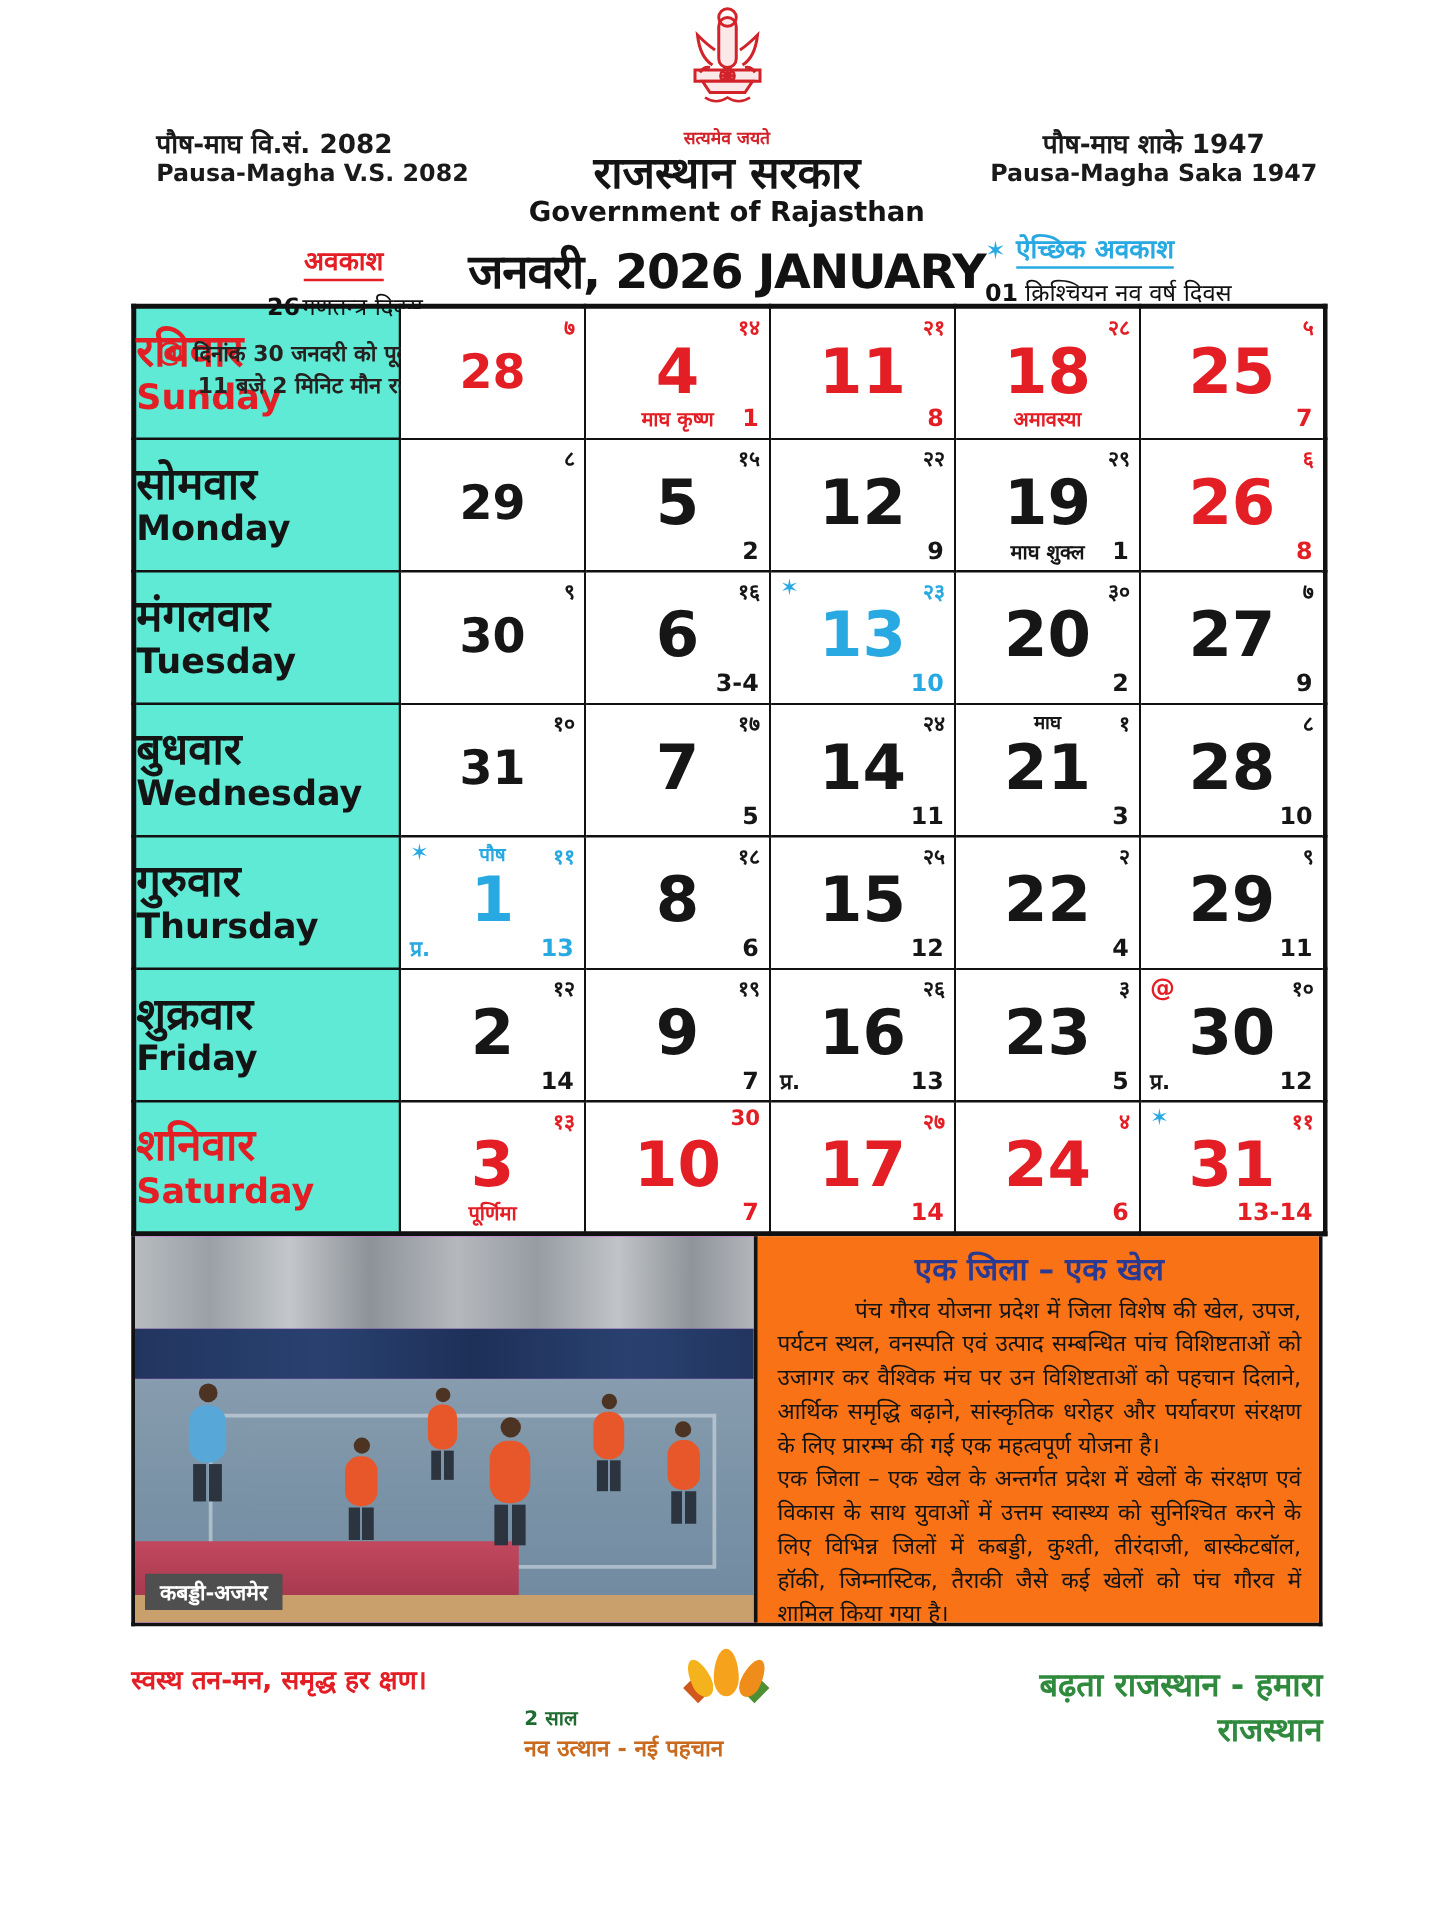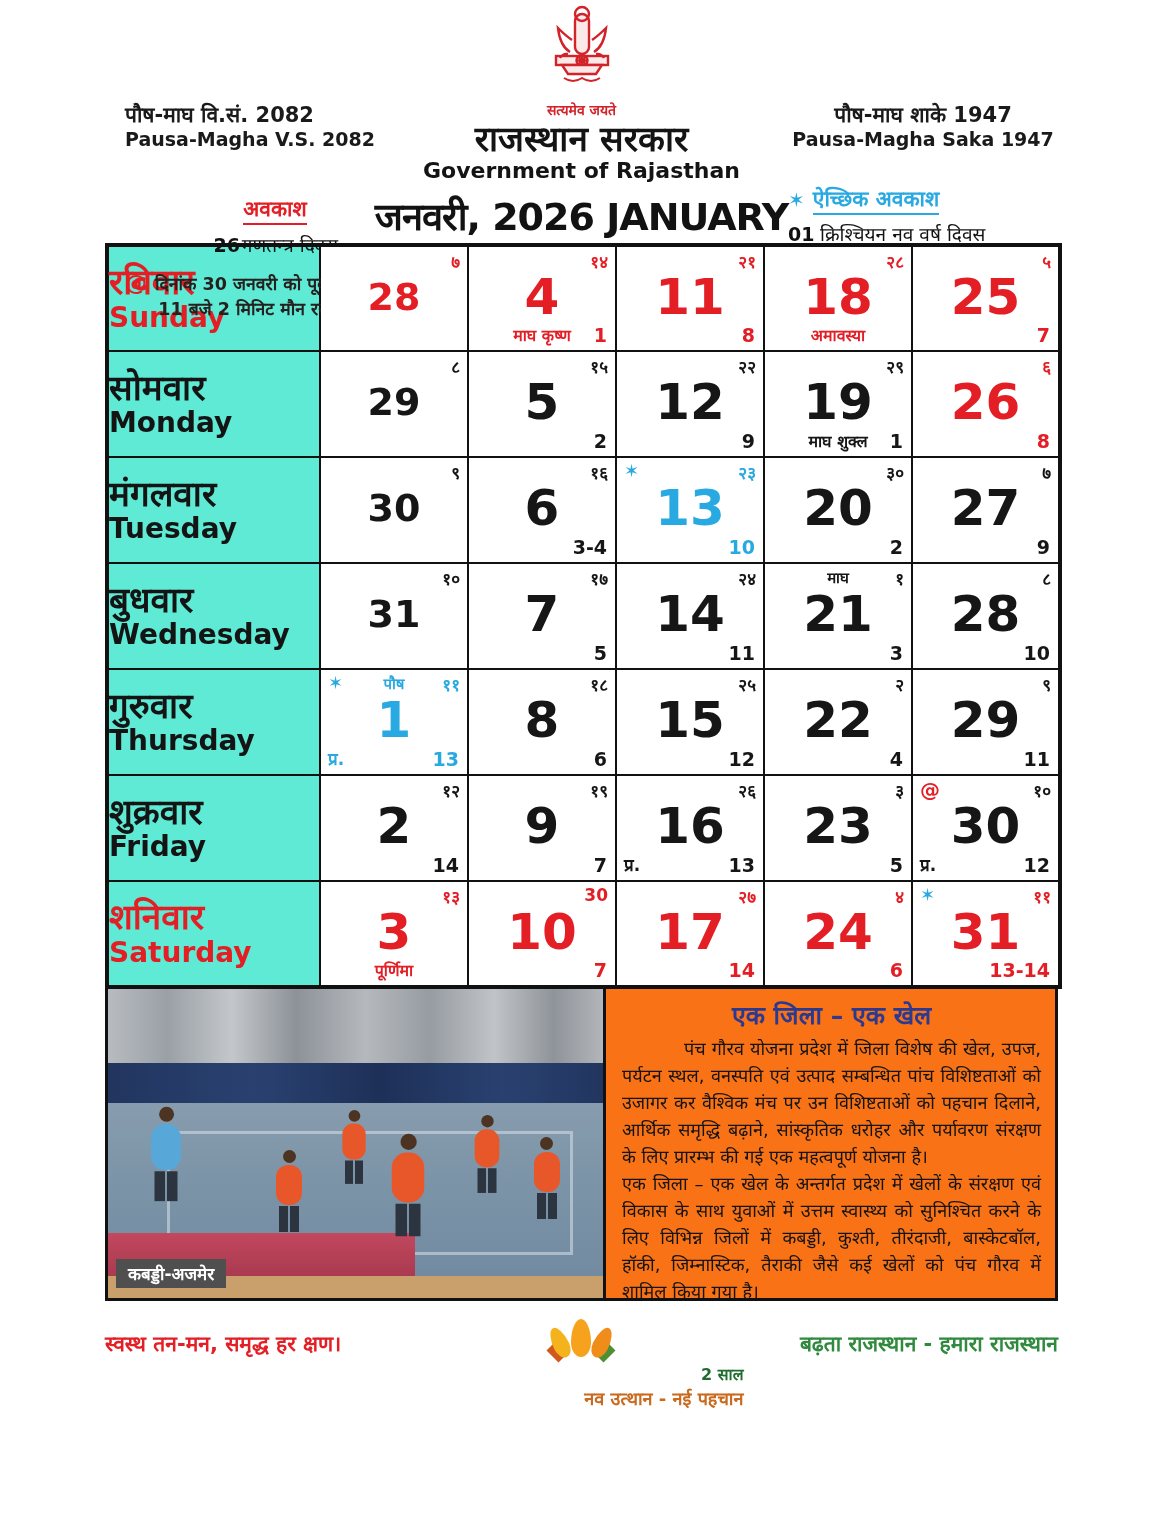--- a/index.html
+++ b/index.html
@@ -89,22 +89,22 @@
   .ph-caption { position:absolute; left:8px; bottom:10px; background:#4f4f4f; color:#fff; font-size:17px; font-weight:bold; padding:3px 12px; }
 
   .article { flex:1 1 auto; border-left:3px solid #111; padding:8px 14px 0 16px; background:#f97316; }
   .article-title { text-align:center; font-size:25px; font-weight:bold; color:#2b3990; margin-bottom:4px; }
   .article p { font-size:18px; line-height:1.5; color:#141414; text-align:justify; }
   .article p.first { text-indent:62px; }
 
   
   .footer { display:flex; align-items:flex-start; margin-top:14px; width:953px; }
   .foot-left  { width:33%; color:#e31e25; font-weight:bold; font-size:21px; padding-top:14px; }
-  .foot-center{ width:34%; text-align:right; }
-  .foot-right { width:33%; color:#2f8a3d; font-weight:bold; font-size:21px; text-align:right; padding-top:14px; }
+  .foot-center{ width:34%; text-align:left; }
+  .foot-right { width:33%; color:#2f8a3d; font-weight:bold; font-size:26px; text-align:right; padding-top:14px; }
   .lotus { position:relative; width:70px; height:46px; margin:0 auto; }
   .petal { position:absolute; bottom:4px; left:50%; }
   .p-c { width:20px; height:38px; margin-left:-10px; background:#f6a21d; border-radius:50% 50% 50% 50% / 62% 62% 38% 38%; }
   .p-l1 { width:16px; height:32px; margin-left:-22px; background:#f4b31c; border-radius:50% 50% 50% 50% / 62% 62% 38% 38%; transform:rotate(-26deg); transform-origin:bottom center; }
   .p-r1 { width:16px; height:32px; margin-left:6px; background:#ef8c1a; border-radius:50% 50% 50% 50% / 62% 62% 38% 38%; transform:rotate(26deg); transform-origin:bottom center; }
   .p-l2 { width:17px; height:17px; margin-left:-31px; bottom:2px; background:#d2571d; transform:rotate(45deg); }
   .p-r2 { width:17px; height:17px; margin-left:14px; bottom:2px; background:#4f8f34; transform:rotate(45deg); }
   .logo-l1 { font-size:16px; font-weight:bold; color:#1f6b30; margin-top:2px; }
   .logo-l2 { font-size:18px; font-weight:bold; color:#c96a1e; margin-top:1px; }
 </style>

